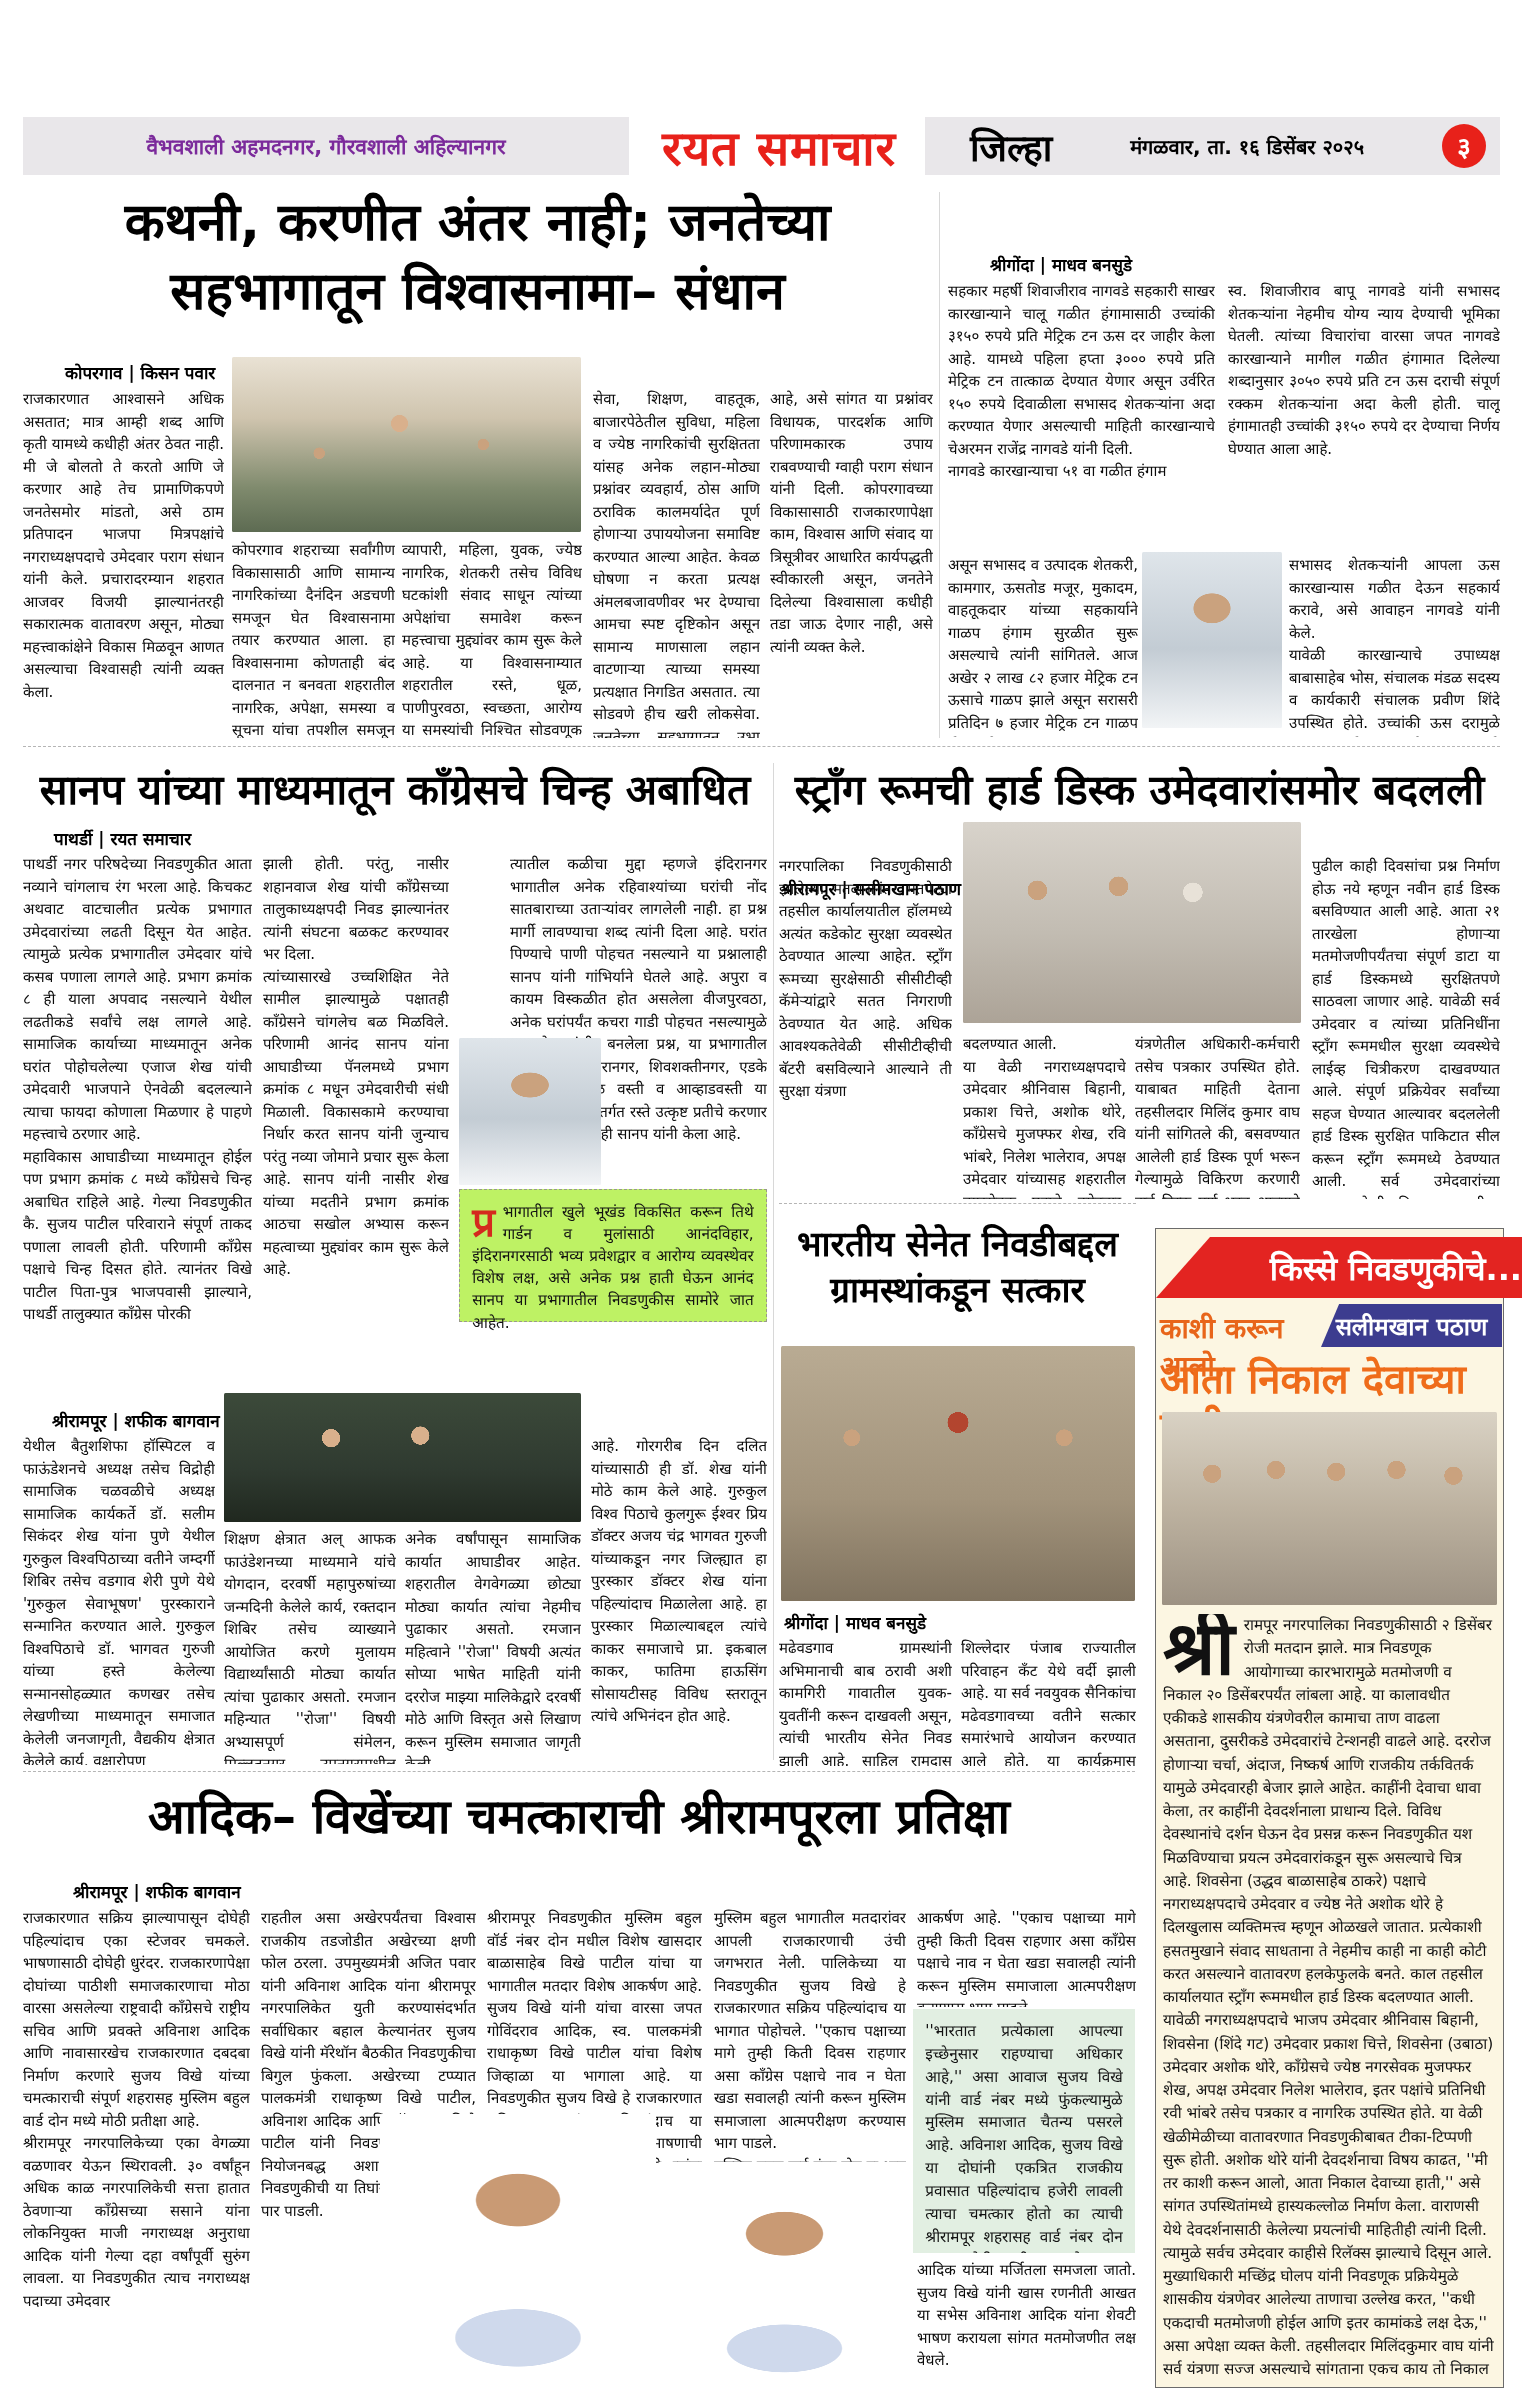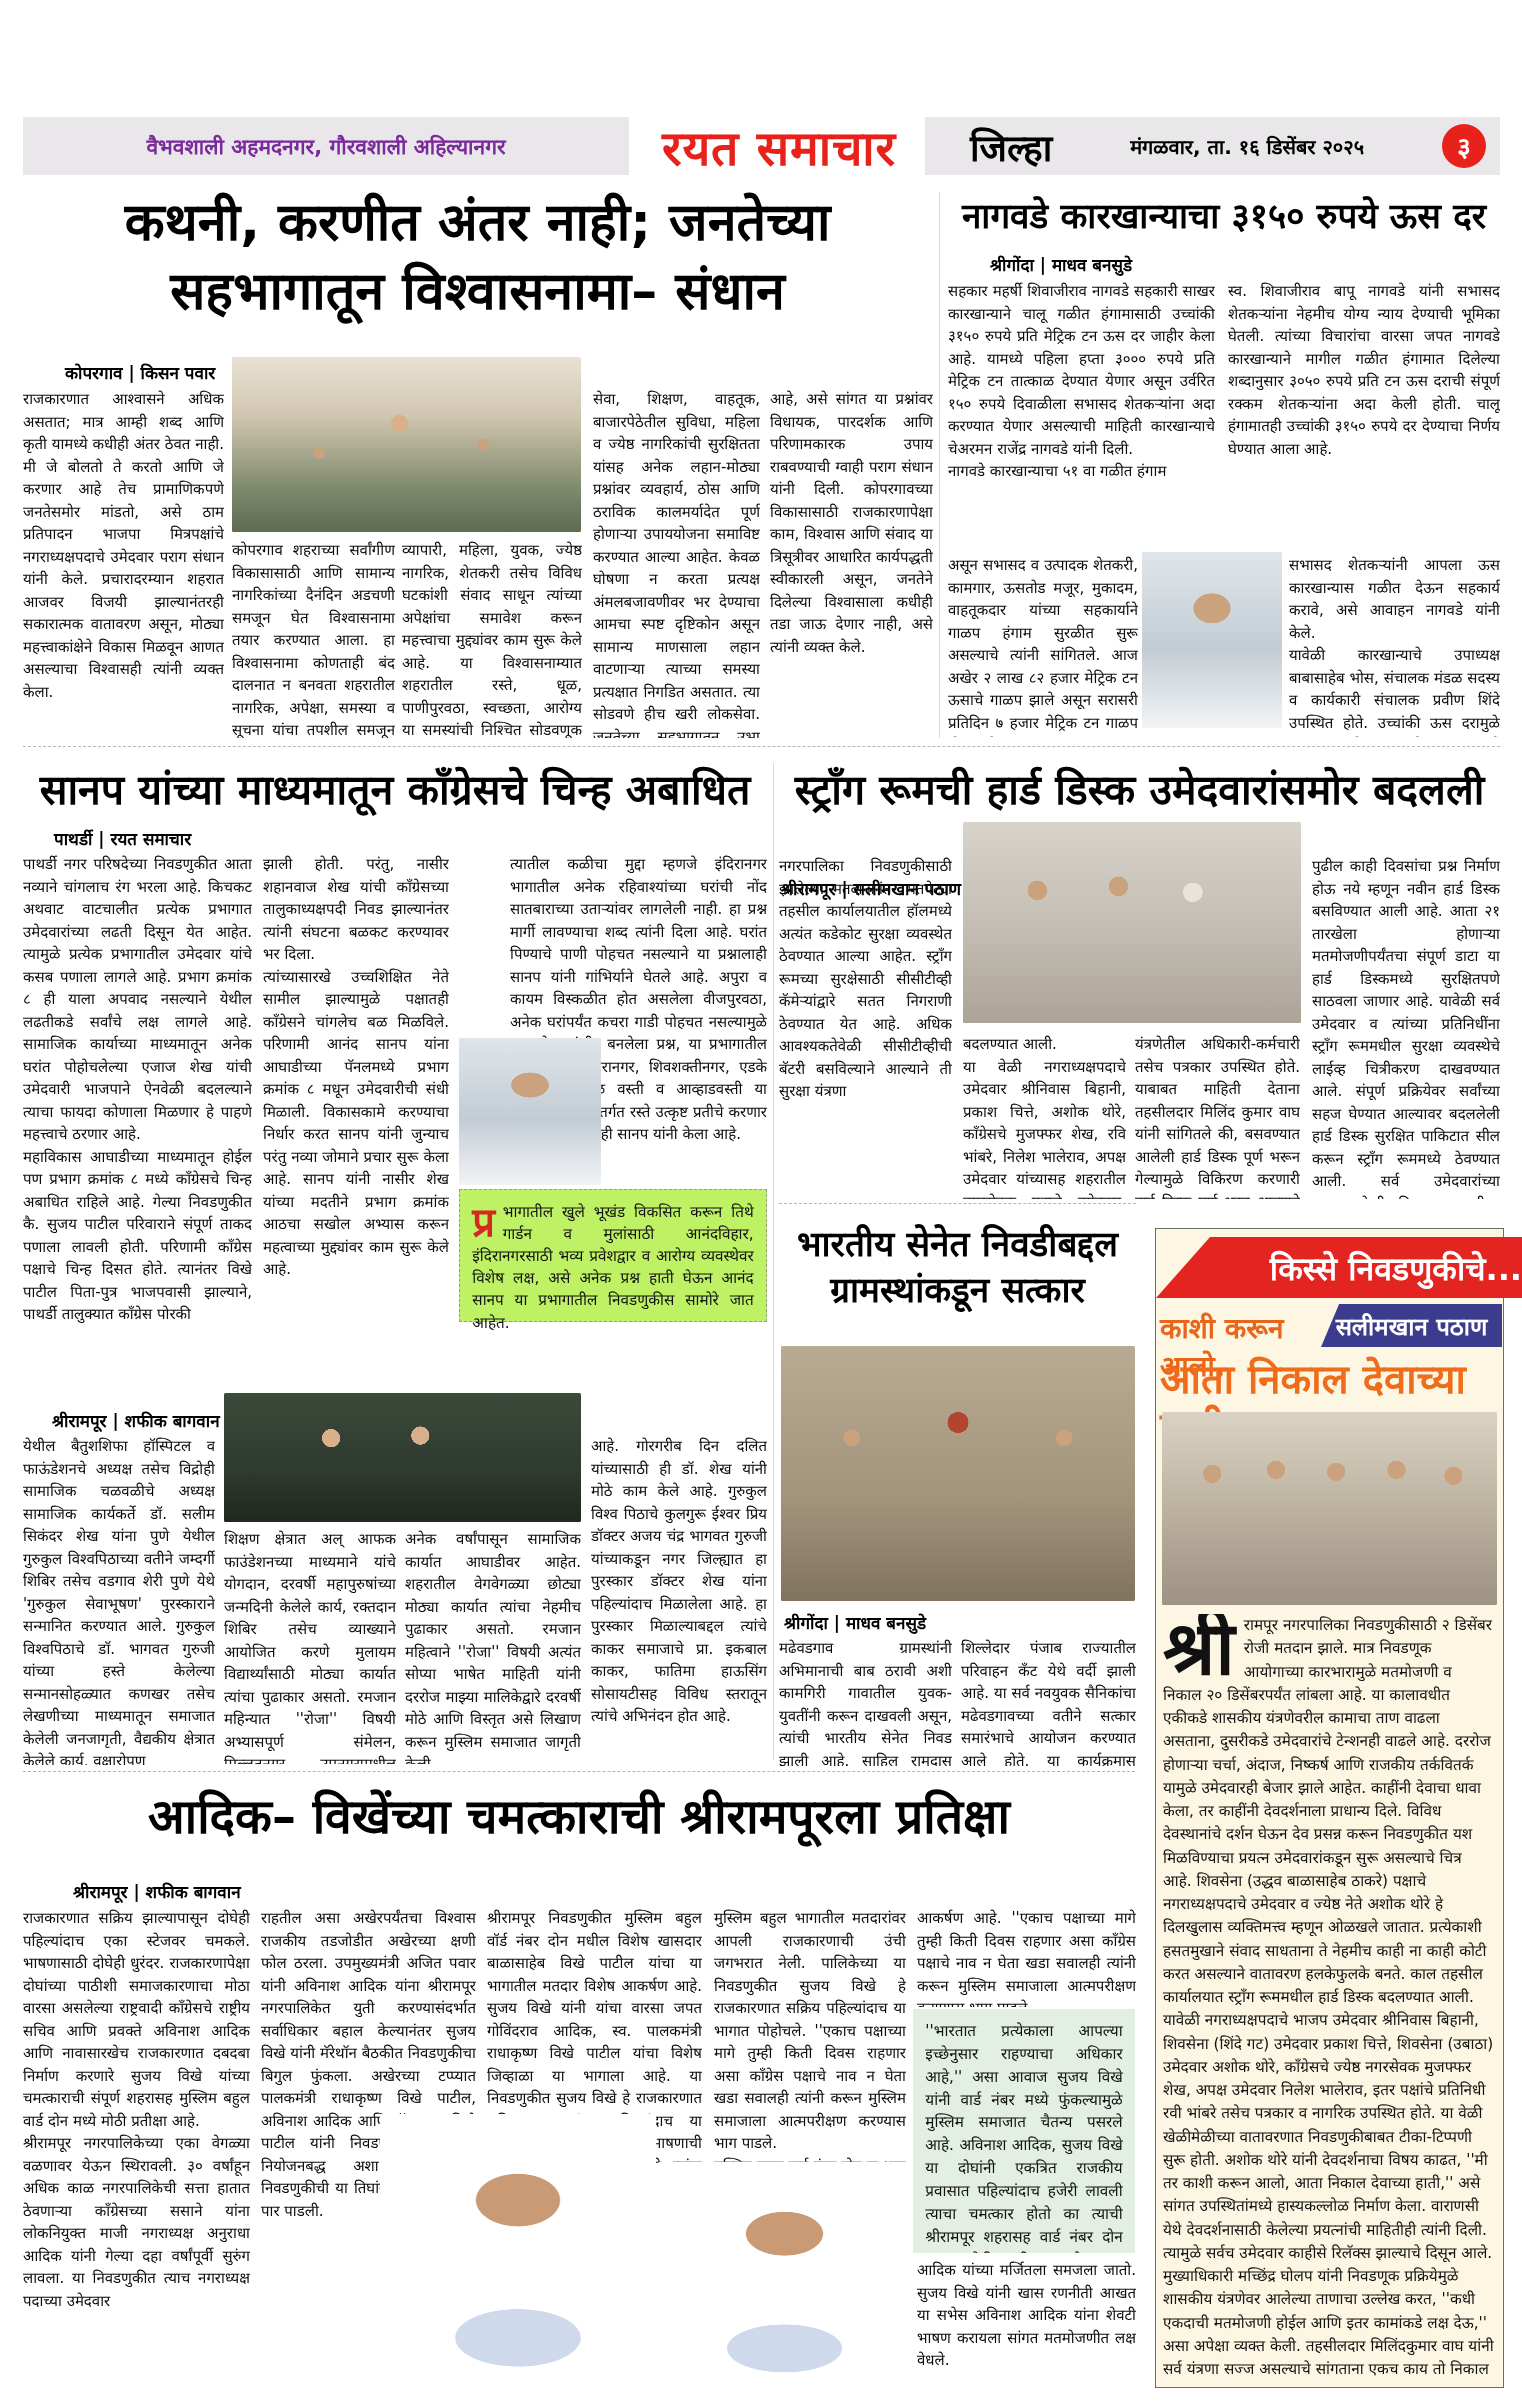--- a/index.html
+++ b/index.html
@@ -95,21 +95,20 @@
   <div class="abs byline" style="left:65px;top:361px;">कोपरगाव | किसन पवार</div>
   <div class="abs col" style="left:23px;top:388px;width:201px;height:350px;overflow:hidden;">राजकारणात आश्वासने अधिक असतात; मात्र आम्ही शब्द आणि कृती यामध्ये कधीही अंतर ठेवत नाही. मी जे बोलतो ते करतो आणि जे करणार आहे तेच प्रामाणिकपणे जनतेसमोर मांडतो, असे ठाम प्रतिपादन भाजपा मित्रपक्षांचे नगराध्यक्षपदाचे उमेदवार पराग संधान यांनी केले. प्रचारादरम्यान शहरात आजवर विजयी झाल्यानंतरही सकारात्मक वातावरण असून, मोठ्या महत्त्वाकांक्षेने विकास मिळवून आणत असल्याचा विश्वासही त्यांनी व्यक्त केला.</div>
   <div class="abs photo ph-rally" style="left:232px;top:357px;width:349px;height:175px;"></div>
   <div class="abs col" style="left:232px;top:539px;width:163px;height:199px;overflow:hidden;">कोपरगाव शहराच्या सर्वांगीण विकासासाठी आणि सामान्य नागरिकांच्या दैनंदिन अडचणी समजून घेत विश्वासनामा तयार करण्यात आला. हा विश्वासनामा कोणताही बंद दालनात न बनवता शहरातील नागरिक, अपेक्षा, समस्या व सूचना यांचा तपशील समजून घेऊन तयार करण्यात आल्याचे संधान यांनी सांगितले.</div>
   <div class="abs col" style="left:402px;top:539px;width:180px;height:199px;overflow:hidden;">व्यापारी, महिला, युवक, ज्येष्ठ नागरिक, शेतकरी तसेच विविध घटकांशी संवाद साधून त्यांच्या अपेक्षांचा समावेश करून महत्त्वाचा मुद्द्यांवर काम सुरू केले आहे. या विश्वासनाम्यात शहरातील रस्ते, धूळ, पाणीपुरवठा, स्वच्छता, आरोग्य या समस्यांची निश्चित सोडवणूक हीच खरी लोकसेवा असल्याचे त्यांनी नमूद केले.</div>
   <div class="abs col" style="left:593px;top:388px;width:167px;height:350px;overflow:hidden;">सेवा, शिक्षण, वाहतूक, बाजारपेठेतील सुविधा, महिला व ज्येष्ठ नागरिकांची सुरक्षितता यांसह अनेक लहान-मोठ्या प्रश्नांवर व्यवहार्य, ठोस आणि ठराविक कालमर्यादेत पूर्ण होणाऱ्या उपाययोजना समाविष्ट करण्यात आल्या आहेत. केवळ घोषणा न करता प्रत्यक्ष अंमलबजावणीवर भर देण्याचा आमचा स्पष्ट दृष्टिकोन असून सामान्य माणसाला लहान वाटणाऱ्या त्याच्या समस्या प्रत्यक्षात निगडित असतात. त्या सोडवणे हीच खरी लोकसेवा. जनतेच्या सहभागातून उभा राहिलेला हा विश्वासनामा म्हणजे उज्ज्वल भविष्याचा भक्कम पाया असल्याचे त्यांनी स्पष्ट केले.</div>
   <div class="abs col" style="left:770px;top:388px;width:163px;height:350px;overflow:hidden;">आहे, असे सांगत या प्रश्नांवर विधायक, पारदर्शक आणि परिणामकारक उपाय राबवण्याची ग्वाही पराग संधान यांनी दिली. कोपरगावच्या विकासासाठी राजकारणापेक्षा काम, विश्वास आणि संवाद या त्रिसूत्रीवर आधारित कार्यपद्धती स्वीकारली असून, जनतेने दिलेल्या विश्वासाला कधीही तडा जाऊ देणार नाही, असे त्यांनी व्यक्त केले.</div>
 
   <div class="abs vrule" style="left:939px;top:192px;height:546px;"></div>
 
-  <div class="abs hl" style="left:948px;top:193px;width:552px;font-size:35px;">नागवडे कारखान्याचा ३१५० रुपये ऊस दर</div>
   <div class="abs byline" style="left:990px;top:253px;">श्रीगोंदा | माधव बनसुडे</div>
   <div class="abs col" style="left:948px;top:280px;width:267px;height:270px;overflow:hidden;">सहकार महर्षी शिवाजीराव नागवडे सहकारी साखर कारखान्याने चालू गळीत हंगामासाठी उच्चांकी ३१५० रुपये प्रति मेट्रिक टन ऊस दर जाहीर केला आहे. यामध्ये पहिला हप्ता ३००० रुपये प्रति मेट्रिक टन तात्काळ देण्यात येणार असून उर्वरित १५० रुपये दिवाळीला सभासद शेतकऱ्यांना अदा करण्यात येणार असल्याची माहिती कारखान्याचे चेअरमन राजेंद्र नागवडे यांनी दिली.
 नागवडे कारखान्याचा ५१ वा गळीत हंगाम</div>
   <div class="abs col" style="left:1228px;top:280px;width:272px;height:270px;overflow:hidden;">स्व. शिवाजीराव बापू नागवडे यांनी सभासद शेतकऱ्यांना नेहमीच योग्य न्याय देण्याची भूमिका घेतली. त्यांच्या विचारांचा वारसा जपत नागवडे कारखान्याने मागील गळीत हंगामात दिलेल्या शब्दानुसार ३०५० रुपये प्रति टन ऊस दराची संपूर्ण रक्कम शेतकऱ्यांना अदा केली होती. चालू हंगामातही उच्चांकी ३१५० रुपये दर देण्याचा निर्णय घेण्यात आला आहे.</div>
   <div class="abs col" style="left:948px;top:554px;width:190px;height:183px;overflow:hidden;">असून सभासद व उत्पादक शेतकरी, कामगार, ऊसतोड मजूर, मुकादम, वाहतूकदार यांच्या सहकार्याने गाळप हंगाम सुरळीत सुरू असल्याचे त्यांनी सांगितले. आज अखेर २ लाख ८२ हजार मेट्रिक टन ऊसाचे गाळप झाले असून सरासरी प्रतिदिन ७ हजार मेट्रिक टन गाळप होत आहे.
 कारखान्याचे    संस्थापक</div>
   <div class="abs photo ph-portrait" style="left:1142px;top:552px;width:140px;height:176px;"></div>
   <div class="abs col" style="left:1289px;top:554px;width:211px;height:183px;overflow:hidden;">सभासद शेतकऱ्यांनी आपला ऊस कारखान्यास गळीत देऊन सहकार्य करावे, असे आवाहन नागवडे यांनी केले.
 यावेळी कारखान्याचे उपाध्यक्ष बाबासाहेब भोस, संचालक मंडळ सदस्य व कार्यकारी संचालक प्रवीण शिंदे उपस्थित होते. उच्चांकी ऊस दरामुळे सभासद शेतकऱ्यांमध्ये समाधानाचे वातावरण असून संचालक मंडळाचे अभिनंदन होत आहे.</div>
 

